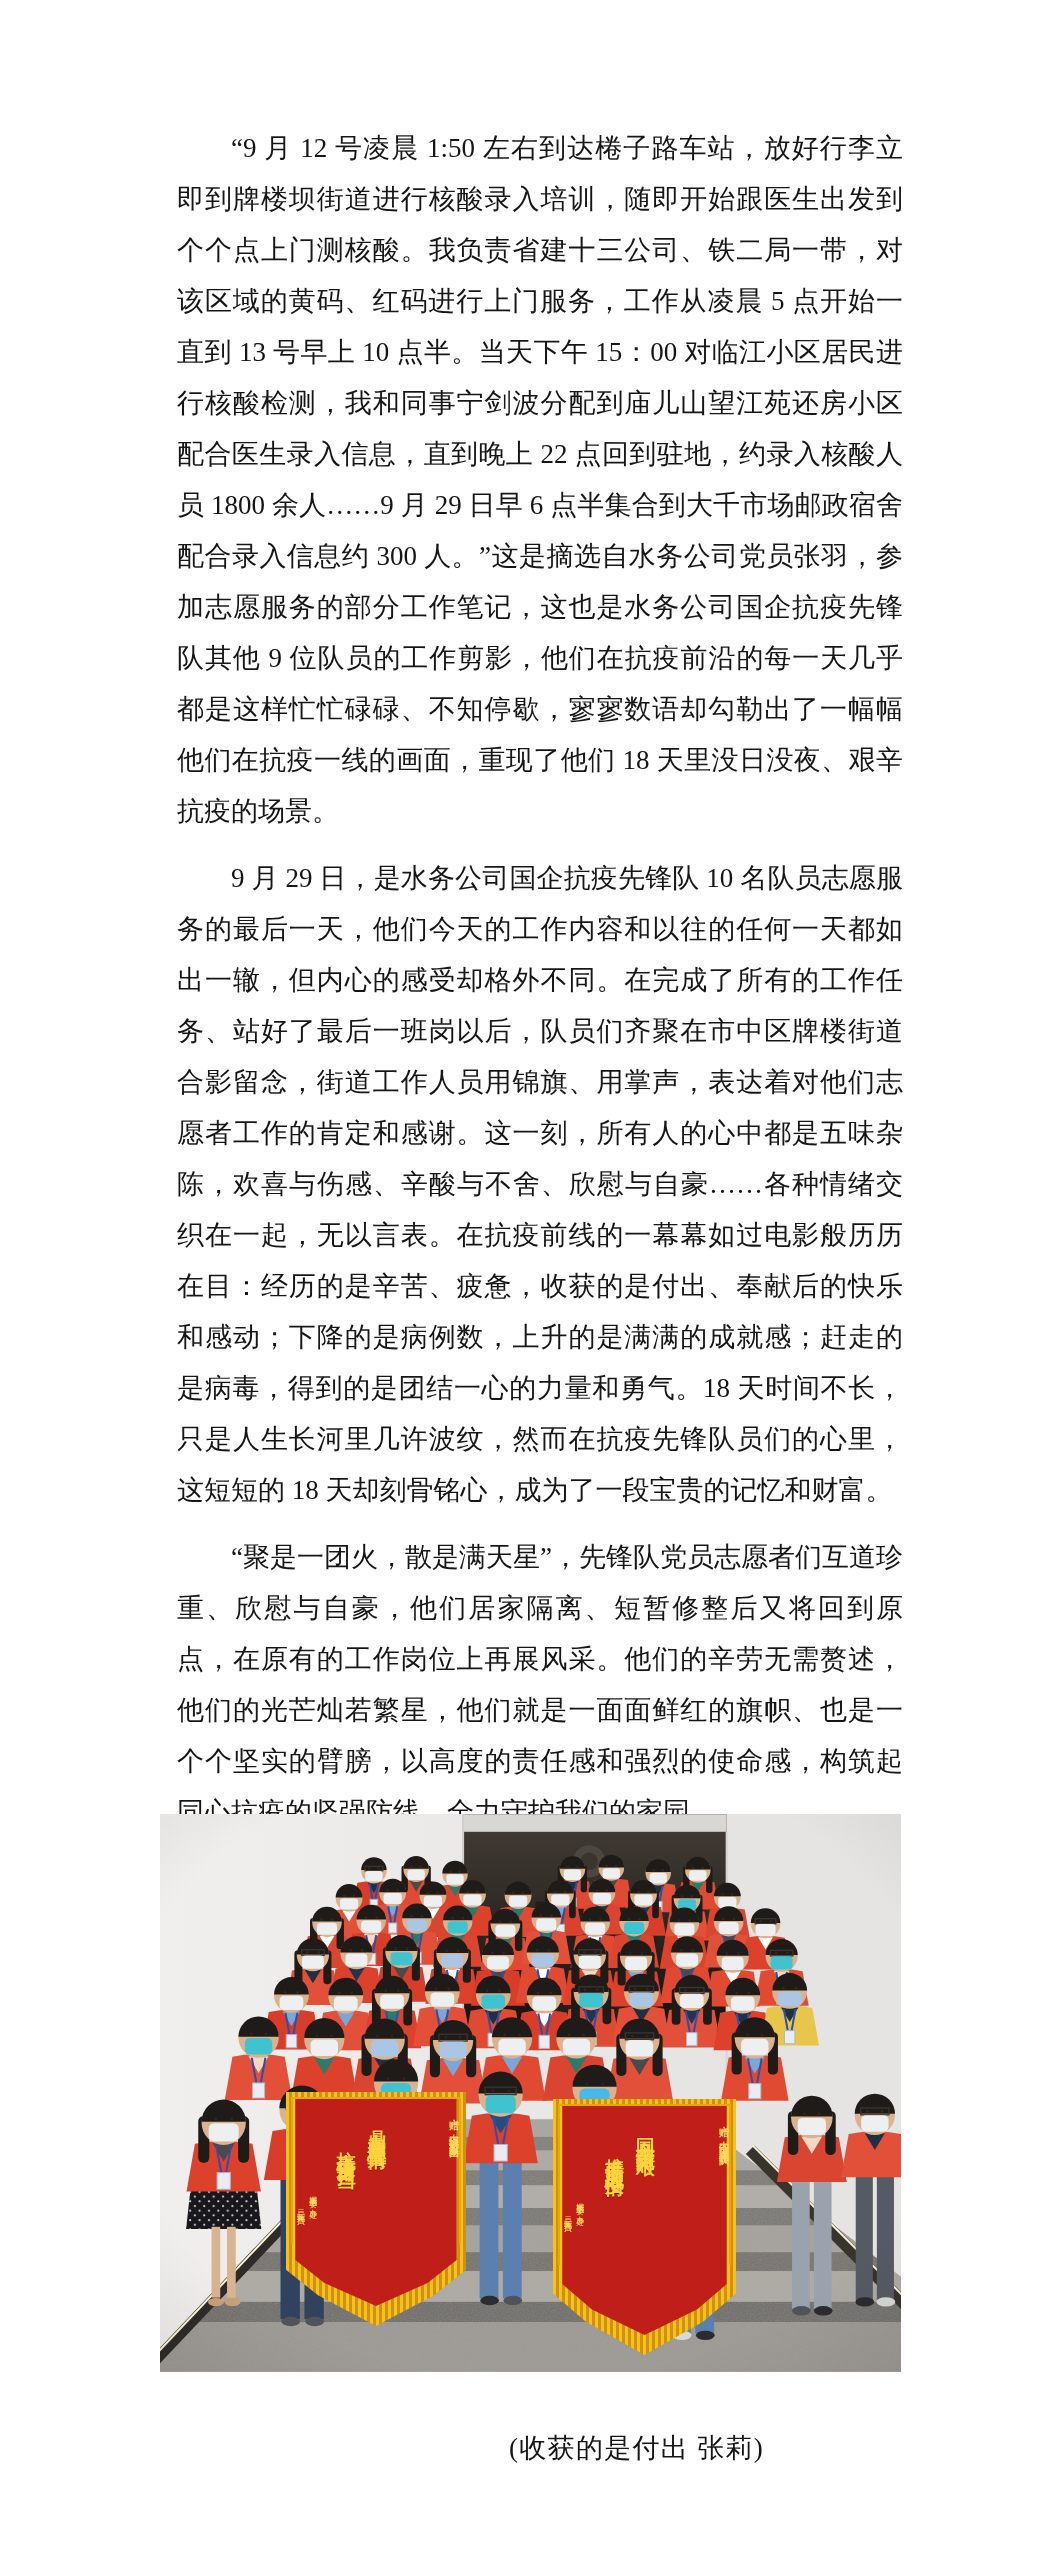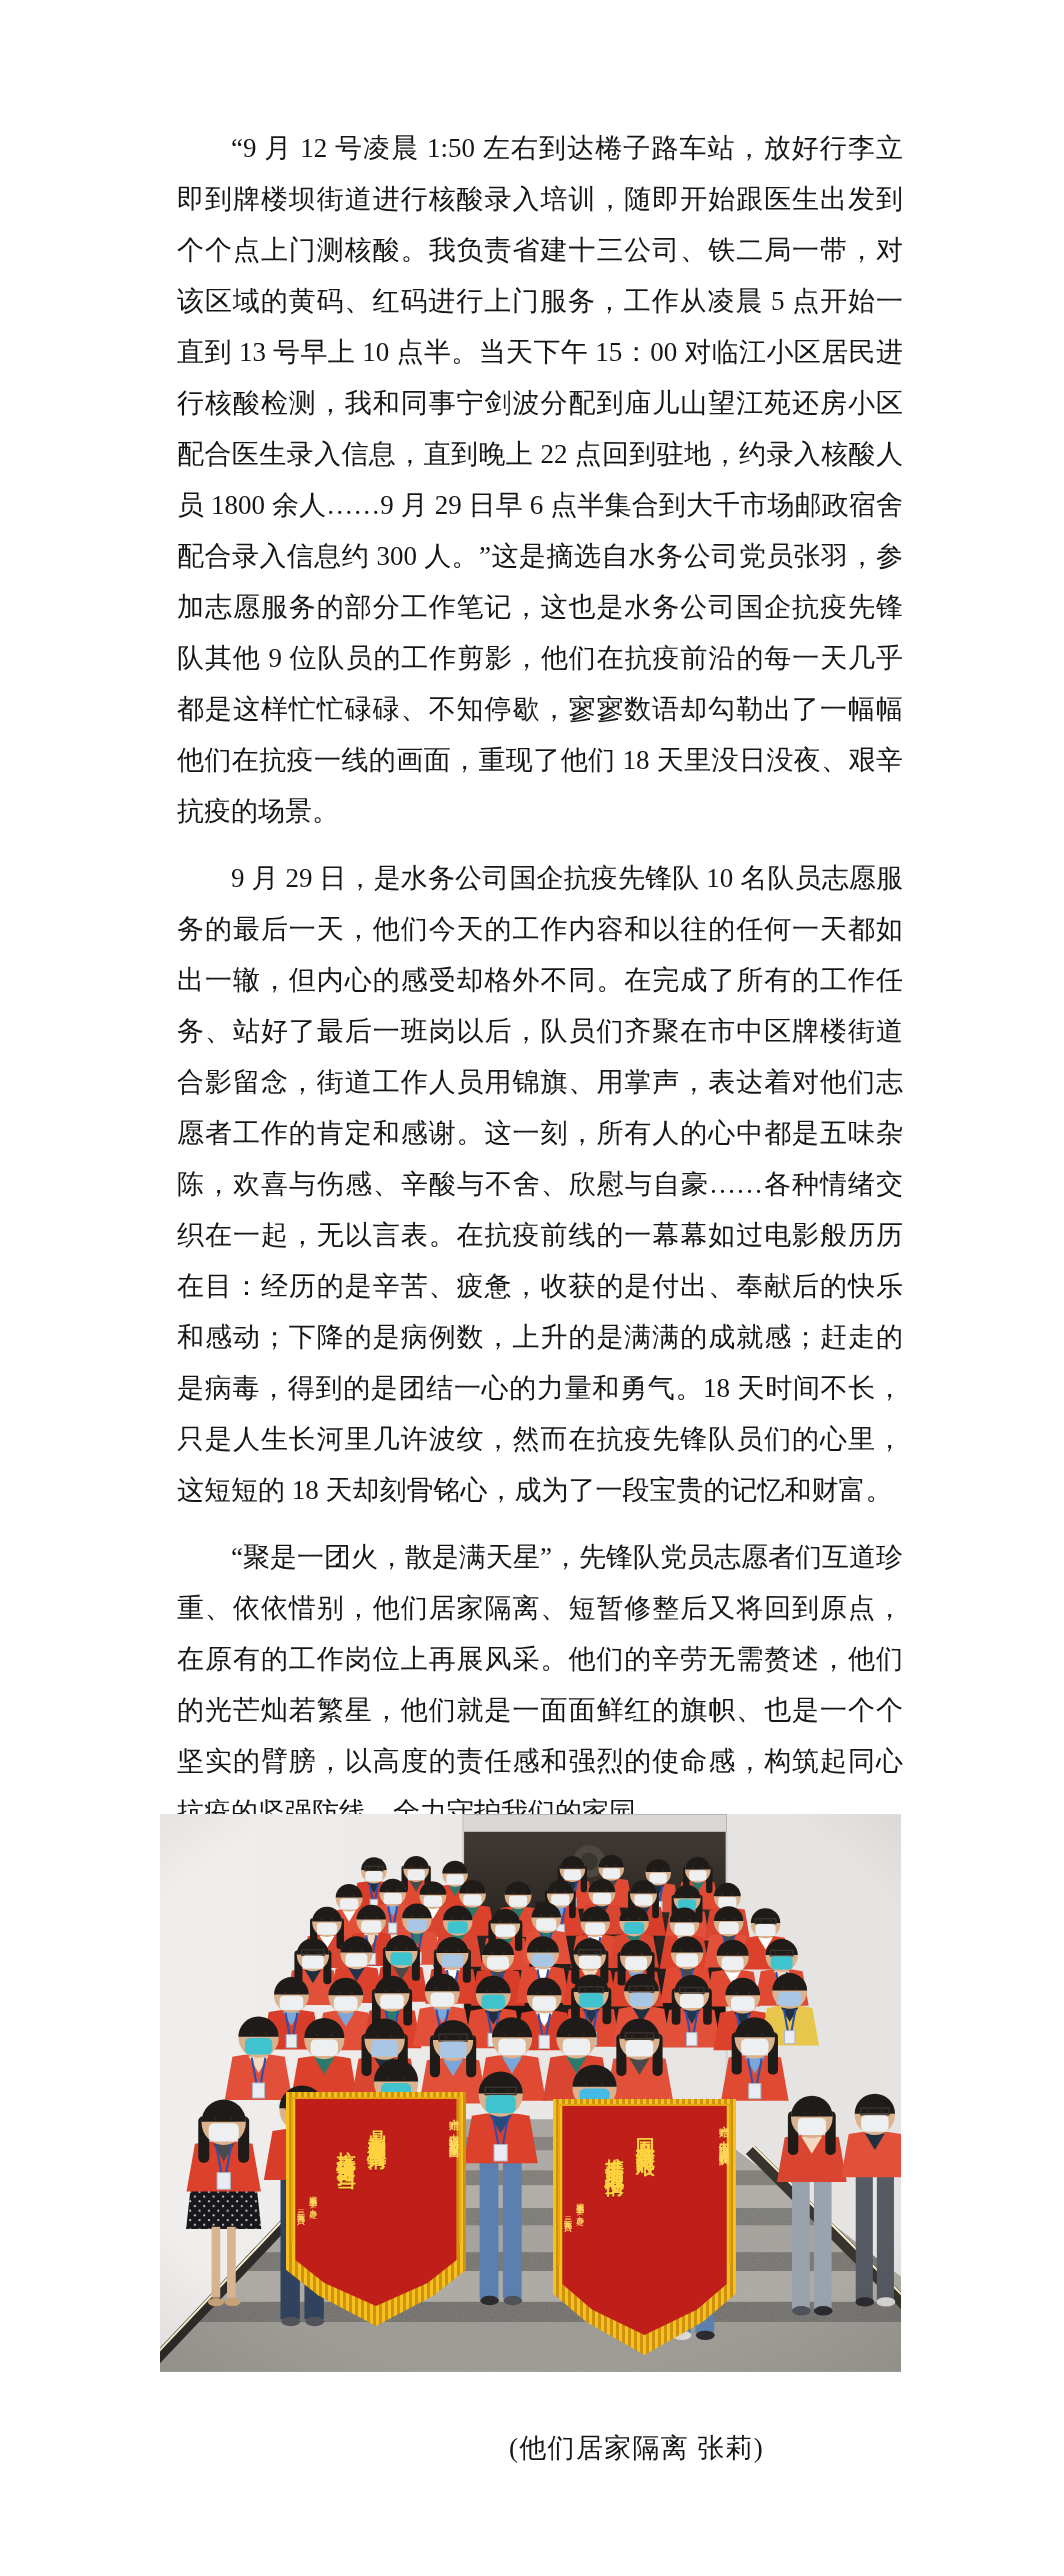--- a/index.html
+++ b/index.html
@@ -56,21 +56,21 @@
   }
 </style>
 </head>
 <body>
 
 <div class="page">
 
   <div class="content">
     <p class="para">“9 月 12 号凌晨 1:50 左右到达棬子路车站，放好行李立即到牌楼坝街道进行核酸录入培训，随即开始跟医生出发到个个点上门测核酸。我负责省建十三公司、铁二局一带，对该区域的黄码、红码进行上门服务，工作从凌晨 5 点开始一直到 13 号早上 10 点半。当天下午 15：00 对临江小区居民进行核酸检测，我和同事宁剑波分配到庙儿山望江苑还房小区配合医生录入信息，直到晚上 22 点回到驻地，约录入核酸人员 1800 余人……9 月 29 日早 6 点半集合到大千市场邮政宿舍配合录入信息约 300 人。”这是摘选自水务公司党员张羽，参加志愿服务的部分工作笔记，这也是水务公司国企抗疫先锋队其他 9 位队员的工作剪影，他们在抗疫前沿的每一天几乎都是这样忙忙碌碌、不知停歇，寥寥数语却勾勒出了一幅幅他们在抗疫一线的画面，重现了他们 18 天里没日没夜、艰辛抗疫的场景。</p>
     <p class="para">9 月 29 日，是水务公司国企抗疫先锋队 10 名队员志愿服务的最后一天，他们今天的工作内容和以往的任何一天都如出一辙，但内心的感受却格外不同。在完成了所有的工作任务、站好了最后一班岗以后，队员们齐聚在市中区牌楼街道合影留念，街道工作人员用锦旗、用掌声，表达着对他们志愿者工作的肯定和感谢。这一刻，所有人的心中都是五味杂陈，欢喜与伤感、辛酸与不舍、欣慰与自豪……各种情绪交织在一起，无以言表。在抗疫前线的一幕幕如过电影般历历在目：经历的是辛苦、疲惫，收获的是付出、奉献后的快乐和感动；下降的是病例数，上升的是满满的成就感；赶走的是病毒，得到的是团结一心的力量和勇气。18 天时间不长，只是人生长河里几许波纹，然而在抗疫先锋队员们的心里，这短短的 18 天却刻骨铭心，成为了一段宝贵的记忆和财富。</p>
-    <p class="para">“聚是一团火，散是满天星”，先锋队党员志愿者们互道珍重、依依惜别，他们居家隔离、短暂修整后又将回到原点，在原有的工作岗位上再展风采。他们的辛劳无需赘述，他们的光芒灿若繁星，他们就是一面面鲜红的旗帜、也是一个个坚实的臂膀，以高度的责任感和强烈的使命感，构筑起同心抗疫的坚强防线，全力守护我们的家园。</p>
+    <p class="para">“聚是一团火，散是满天星”，先锋队党员志愿者们互道珍重、欣慰与自豪，他们居家隔离、短暂修整后又将回到原点，在原有的工作岗位上再展风采。他们的辛劳无需赘述，他们的光芒灿若繁星，他们就是一面面鲜红的旗帜、也是一个个坚实的臂膀，以高度的责任感和强烈的使命感，构筑起同心抗疫的坚强防线，全力守护我们的家园。</p>
   </div>
 
   <figure class="photo">
     <svg id="photo-svg" width="741" height="558" viewBox="0 0 1105 831">
         <defs>
           <linearGradient id="corr" x1="0" y1="0" x2="0" y2="1">
             <stop offset="0" stop-color="#433c36"></stop>
             <stop offset="1" stop-color="#14100d"></stop>
           </linearGradient>
           <linearGradient id="wallL" x1="0" y1="0" x2="1" y2="0">
@@ -797,16 +797,16 @@
         <span>同舟共济克时艰</span>
         <span>携手助力战疫情</span>
       </div>
       <div class="p-sign">
         <span>城东街道党工委　办事处</span>
         <span>二〇二二年九月二十八日</span>
       </div>
     </div>
   </figure>
 
-  <div class="caption">(他们居家隔离  张莉)</div>
+  <div class="caption">(收获的是付出  张莉)</div>
 
 </div>
 
 
 </body></html>

